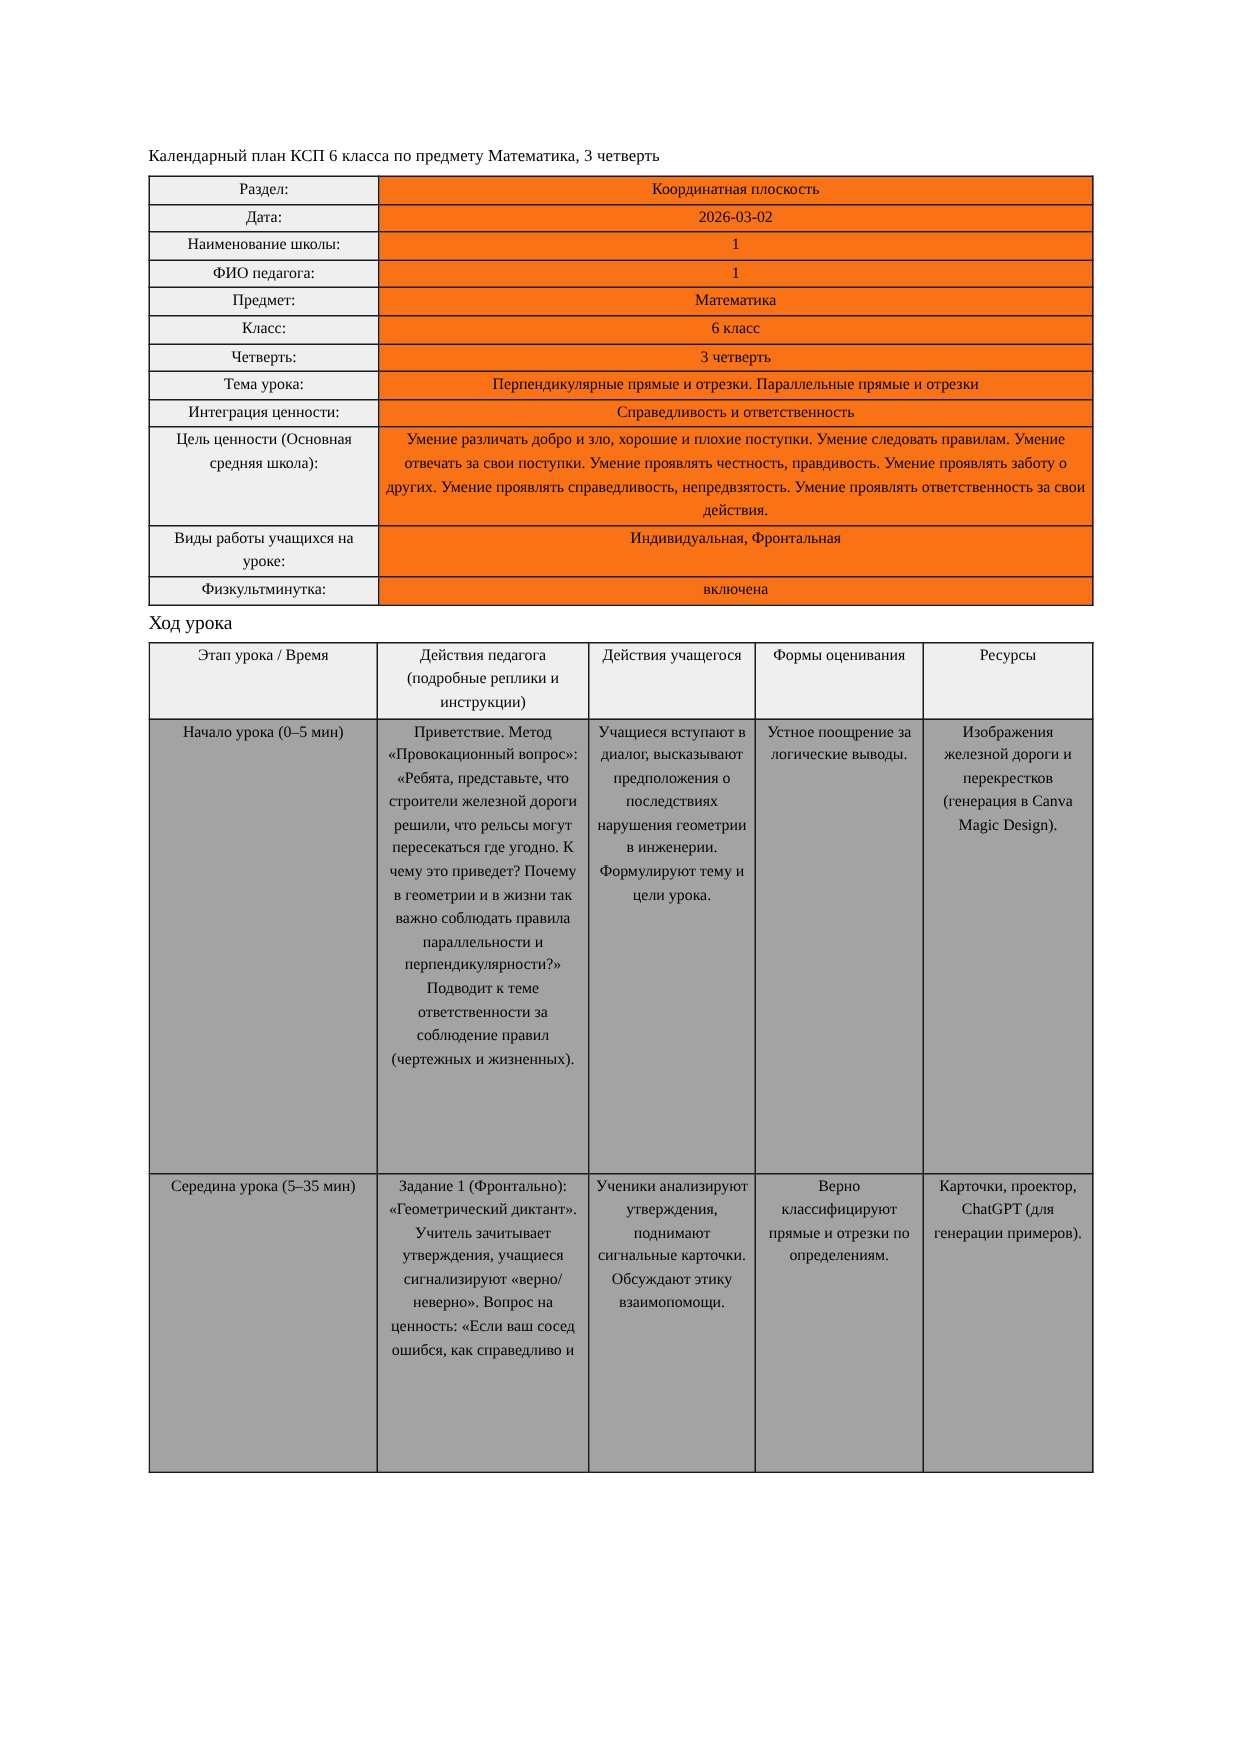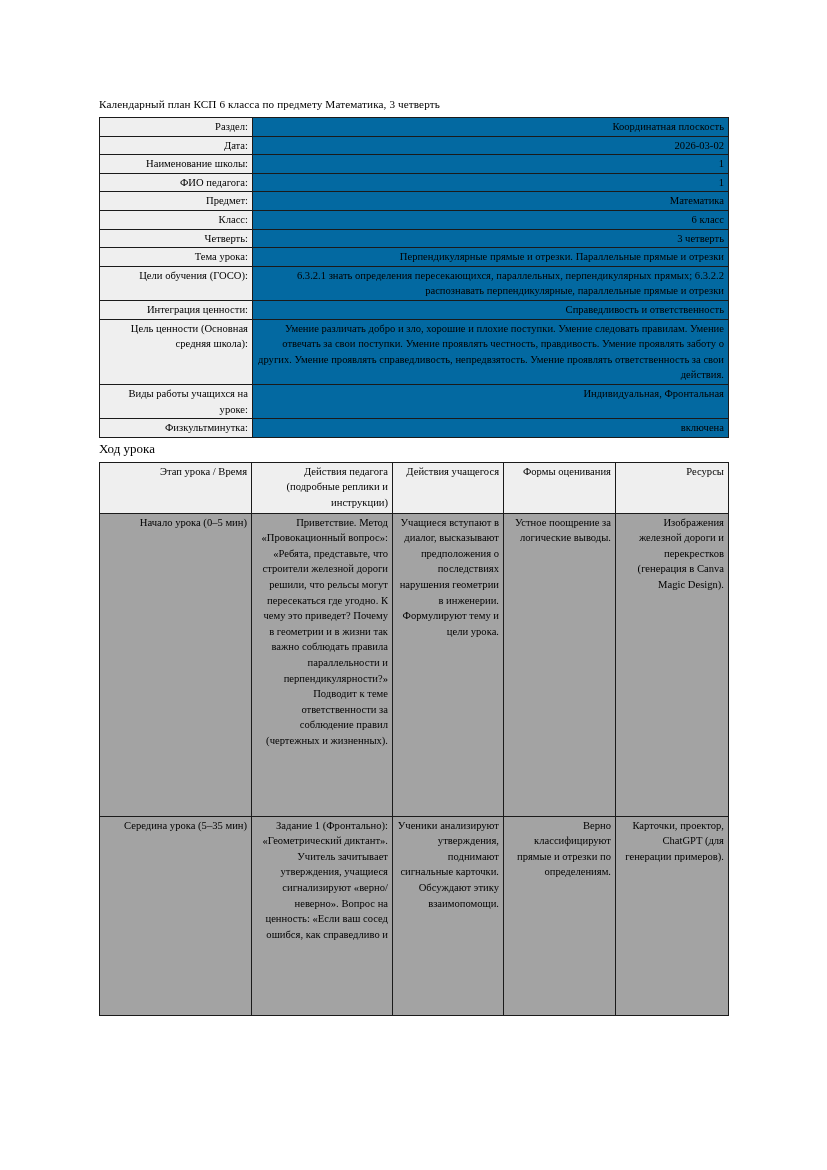--- a/index.html
+++ b/index.html
@@ -34,34 +34,34 @@
     border-collapse: collapse;
     table-layout: fixed;
     width: 629px;
     font-size: 10.6px;
     line-height: 15.6px;
   }
   table td, table th {
     border: 1px solid #1a1a1a;
     padding: 1px 4px 1px 4px;
     vertical-align: top;
-    text-align: right;
+    text-align: center;
     font-weight: normal;
     word-wrap: break-word;
     overflow-wrap: break-word;
     hyphens: none;
   }
   
   .info-table col.c-label { width: 153px; }
   .info-table col.c-value { width: 476px; }
   .info-table td.label {
     background: #efefef;
   }
   .info-table td.value {
-    background: #0369a1;
+    background: #f97316;
   }
   .section-caption {
     font-size: 13px;
     line-height: 16px;
     margin: 3px 0 5px 0;
   }
   
   .flow-table col.c1 { width: 152px; }
   .flow-table col.c2 { width: 141px; }
   .flow-table col.c3 { width: 111px; }
@@ -119,24 +119,20 @@
       </tr>
       <tr>
         <td class="label">Четверть:</td>
         <td class="value">3 четверть</td>
       </tr>
       <tr>
         <td class="label">Тема урока:</td>
         <td class="value">Перпендикулярные прямые и отрезки. Параллельные прямые и отрезки</td>
       </tr>
       <tr>
-        <td class="label">Цели обучения (ГОСО):</td>
-        <td class="value">6.3.2.1 знать определения пересекающихся, параллельных, перпендикулярных прямых; 6.3.2.2 распознавать перпендикулярные, параллельные прямые и отрезки</td>
-      </tr>
-      <tr>
         <td class="label">Интеграция ценности:</td>
         <td class="value">Справедливость и ответственность</td>
       </tr>
       <tr>
         <td class="label">Цель ценности (Основная средняя школа):</td>
         <td class="value">Умение различать добро и зло, хорошие и плохие поступки. Умение следовать правилам. Умение отвечать за свои поступки. Умение проявлять честность, правдивость. Умение проявлять заботу о других. Умение проявлять справедливость, непредвзятость. Умение проявлять ответственность за свои действия.</td>
       </tr>
       <tr>
         <td class="label">Виды работы учащихся на уроке:</td>
         <td class="value">Индивидуальная, Фронтальная</td>

